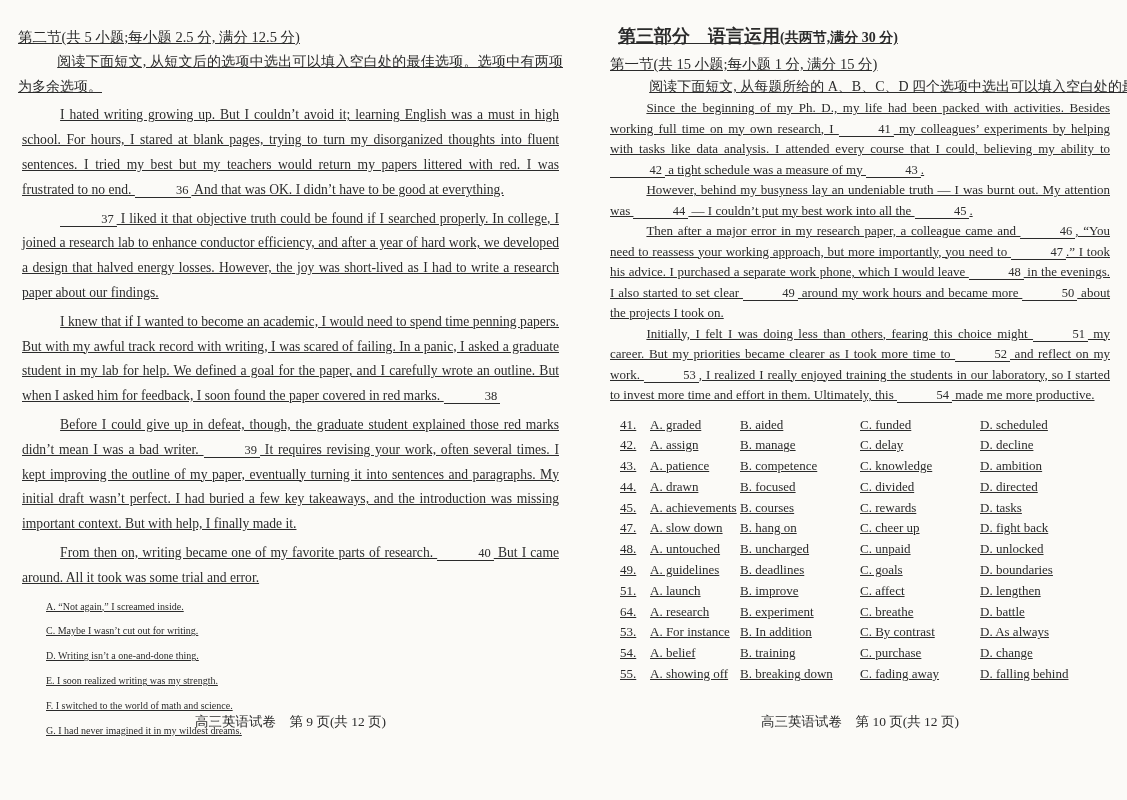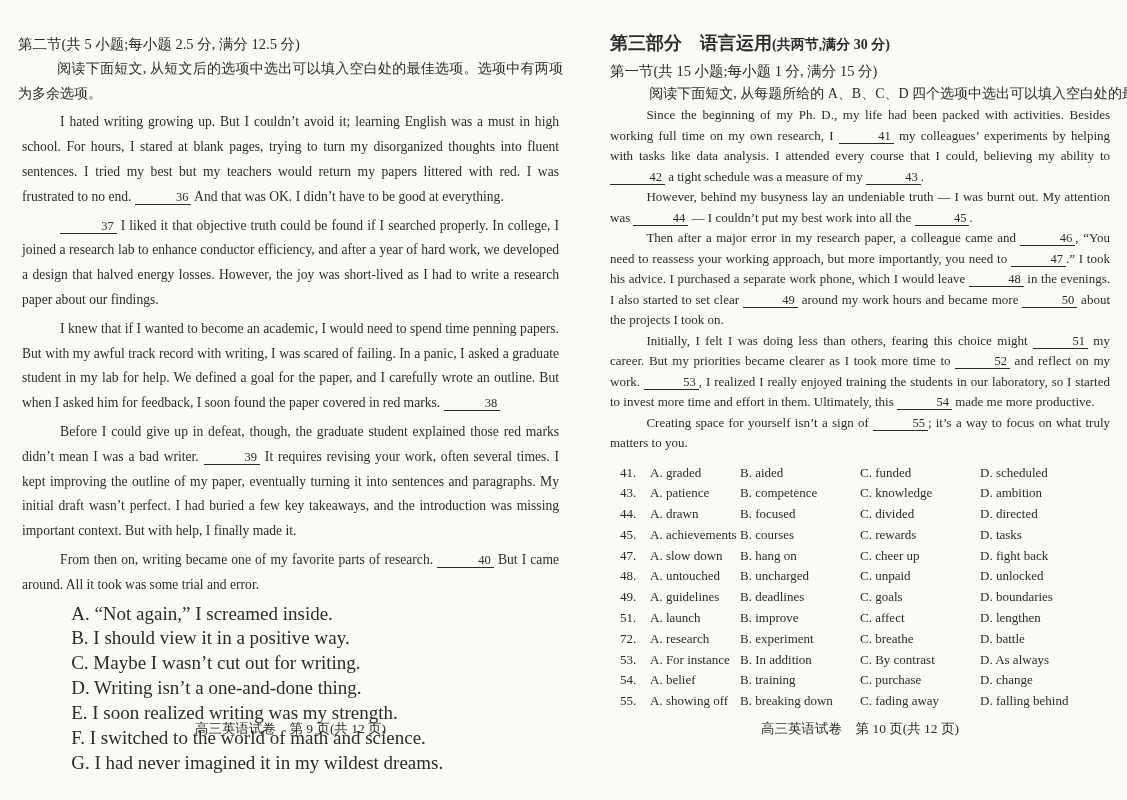--- a/index.html
+++ b/index.html
@@ -1,32 +1,32 @@
 <!DOCTYPE html>
 <html><head>
 <meta charset="utf-8">
 <style>
   html,body{margin:0;padding:0;background:#e9e9e7;}
   .scan{position:relative;width:1127px;height:800px;margin:0 auto;background:#fbfaf7;
         color:#2b2b2b;font-family:"Liberation Serif","DejaVu Serif",serif;overflow:hidden;}
-  .page{position:absolute;top:16px;height:736px;}
+  .page{position:absolute;top:9px;height:736px;text-decoration:underline;}
   .page-left{left:18px;width:545px;}
   .page-right{left:610px;width:500px;}
 
   
   .sec-heading{font-size:14.5px;line-height:24.8px;margin-top:16px;}
   .page-left .instr{font-size:14px;line-height:24.8px;text-indent:2.8em;text-align:justify;margin:0;}
   .page-left p.para{font-size:13.6px;line-height:24.8px;text-indent:2.8em;text-align:justify;margin:4px;}
-  .agopts p.para{font-size:19px;line-height:24.9px;text-indent:0;text-align:left;
+  .agopts p.para{font-size:10px;line-height:24.9px;text-indent:0;text-align:left;
                  padding-left:2.8em;margin:0;}
   .footer{position:absolute;bottom:14px;left:0;width:100%;text-align:center;font-size:13.5px;}
 
   
   .part-heading{margin-top:14px;font-size:18px;font-weight:bold;
-                font-family:"Liberation Sans","DejaVu Sans",sans-serif;line-height:26px;}
+                font-family:"Liberation Sans","DejaVu Sans",sans-serif;line-height:26px;margin-left:8px;}
   .part-paren{font-size:14px;font-weight:bold;font-family:"Liberation Serif",serif;}
   .page-right .sec-heading{margin-top:2px;font-size:14.5px;line-height:23px;}
   .page-right .instr{font-size:14px;line-height:22px;text-indent:2.8em;white-space:nowrap;margin:0;}
   .page-right p.para{font-size:13px;line-height:20.5px;text-indent:2.8em;text-align:justify;margin:0;}
 
   .blank{display:inline-block;min-width:50px;padding:0 3px;text-align:right;
          border-bottom:1px solid #2b2b2b;line-height:14px;font-size:12.5px;}
   .page-right .blank{min-width:44px;}
 
   .opt-table{margin-top:9px;padding-left:10px;}
@@ -44,50 +44,55 @@
     <p class="instr">阅读下面短文, 从短文后的选项中选出可以填入空白处的最佳选项。选项中有两项为多余选项。</p>
     <div>
         <p class="para">I hated writing growing up. But I couldn’t avoid it; learning English was a must in high school. For hours, I stared at blank pages, trying to turn my disorganized thoughts into fluent sentences. I tried my best but my teachers would return my papers littered with red. I was frustrated to no end. <span class="blank">36</span> And that was OK. I didn’t have to be good at everything.</p>
         <p class="para"><span class="blank">37</span> I liked it that objective truth could be found if I searched properly. In college, I joined a research lab to enhance conductor efficiency, and after a year of hard work, we developed a design that halved energy losses. However, the joy was short-lived as I had to write a research paper about our findings.</p>
         <p class="para">I knew that if I wanted to become an academic, I would need to spend time penning papers. But with my awful track record with writing, I was scared of failing. In a panic, I asked a graduate student in my lab for help. We defined a goal for the paper, and I carefully wrote an outline. But when I asked him for feedback, I soon found the paper covered in red marks. <span class="blank">38</span></p>
         <p class="para">Before I could give up in defeat, though, the graduate student explained those red marks didn’t mean I was a bad writer. <span class="blank">39</span> It requires revising your work, often several times. I kept improving the outline of my paper, eventually turning it into sentences and paragraphs. My initial draft wasn’t perfect. I had buried a few key takeaways, and the introduction was missing important context. But with help, I finally made it.</p>
         <p class="para">From then on, writing became one of my favorite parts of research. <span class="blank">40</span> But I came around. All it took was some trial and error.</p>
       </div>
     <div class="agopts">
         <p class="para">A. “Not again,” I screamed inside.</p>
-        <p class="para">B. I should view it in a positive way.</p>
         <p class="para">C. Maybe I wasn’t cut out for writing.</p>
         <p class="para">D. Writing isn’t a one-and-done thing.</p>
         <p class="para">E. I soon realized writing was my strength.</p>
         <p class="para">F. I switched to the world of math and science.</p>
         <p class="para">G. I had never imagined it in my wildest dreams.</p>
       </div>
     <div class="footer">高三英语试卷　第 9 页(共 12 页)</div>
   </div>
 
   <div class="page page-right">
     <div class="part-heading">
       <span>第三部分　语言运用</span><span class="part-paren">(共两节,满分 30 分)</span>
     </div>
     <div class="sec-heading">第一节(共 15 小题;每小题 1 分, 满分 15 分)</div>
     <p class="instr">阅读下面短文, 从每题所给的 A、B、C、D 四个选项中选出可以填入空白处的最佳选项。</p>
     <div>
         <p class="para">Since the beginning of my Ph. D., my life had been packed with activities. Besides working full time on my own research, I <span class="blank">41</span> my colleagues’ experiments by helping with tasks like data analysis. I attended every course that I could, believing my ability to <span class="blank">42</span> a tight schedule was a measure of my <span class="blank">43</span>.</p>
         <p class="para">However, behind my busyness lay an undeniable truth — I was burnt out. My attention was <span class="blank">44</span> — I couldn’t put my best work into all the <span class="blank">45</span>.</p>
         <p class="para">Then after a major error in my research paper, a colleague came and <span class="blank">46</span>, “You need to reassess your working approach, but more importantly, you need to <span class="blank">47</span>.” I took his advice. I purchased a separate work phone, which I would leave <span class="blank">48</span> in the evenings. I also started to set clear <span class="blank">49</span> around my work hours and became more <span class="blank">50</span> about the projects I took on.</p>
         <p class="para">Initially, I felt I was doing less than others, fearing this choice might <span class="blank">51</span> my career. But my priorities became clearer as I took more time to <span class="blank">52</span> and reflect on my work. <span class="blank">53</span>, I realized I really enjoyed training the students in our laboratory, so I started to invest more time and effort in them. Ultimately, this <span class="blank">54</span> made me more productive.</p>
-        <p class="para">Creating space for yourself isn’t a sign of <span class="blank">55</span>; it’s a way to focus on what truly matters to you.</p>
       </div>
     <div class="opt-table">
         <div class="opt-row">
           <span class="oc oc0">41.</span>
           <span class="oc oc1">A. graded</span>
           <span class="oc oc2">B. aided</span>
           <span class="oc oc3">C. funded</span>
           <span class="oc oc4">D. scheduled</span>
+        </div>
+        <div class="opt-row">
+          <span class="oc oc0">42.</span>
+          <span class="oc oc1">A. assign</span>
+          <span class="oc oc2">B. manage</span>
+          <span class="oc oc3">C. delay</span>
+          <span class="oc oc4">D. decline</span>
         </div>
         <div class="opt-row">
           <span class="oc oc0">43.</span>
           <span class="oc oc1">A. patience</span>
           <span class="oc oc2">B. competence</span>
           <span class="oc oc3">C. knowledge</span>
           <span class="oc oc4">D. ambition</span>
         </div>
         <div class="opt-row">
           <span class="oc oc0">44.</span>
@@ -125,21 +130,21 @@
           <span class="oc oc4">D. boundaries</span>
         </div>
         <div class="opt-row">
           <span class="oc oc0">51.</span>
           <span class="oc oc1">A. launch</span>
           <span class="oc oc2">B. improve</span>
           <span class="oc oc3">C. affect</span>
           <span class="oc oc4">D. lengthen</span>
         </div>
         <div class="opt-row">
-          <span class="oc oc0">72.</span>
+          <span class="oc oc0">64.</span>
           <span class="oc oc1">A. research</span>
           <span class="oc oc2">B. experiment</span>
           <span class="oc oc3">C. breathe</span>
           <span class="oc oc4">D. battle</span>
         </div>
         <div class="opt-row">
           <span class="oc oc0">53.</span>
           <span class="oc oc1">A. For instance</span>
           <span class="oc oc2">B. In addition</span>
           <span class="oc oc3">C. By contrast</span>

